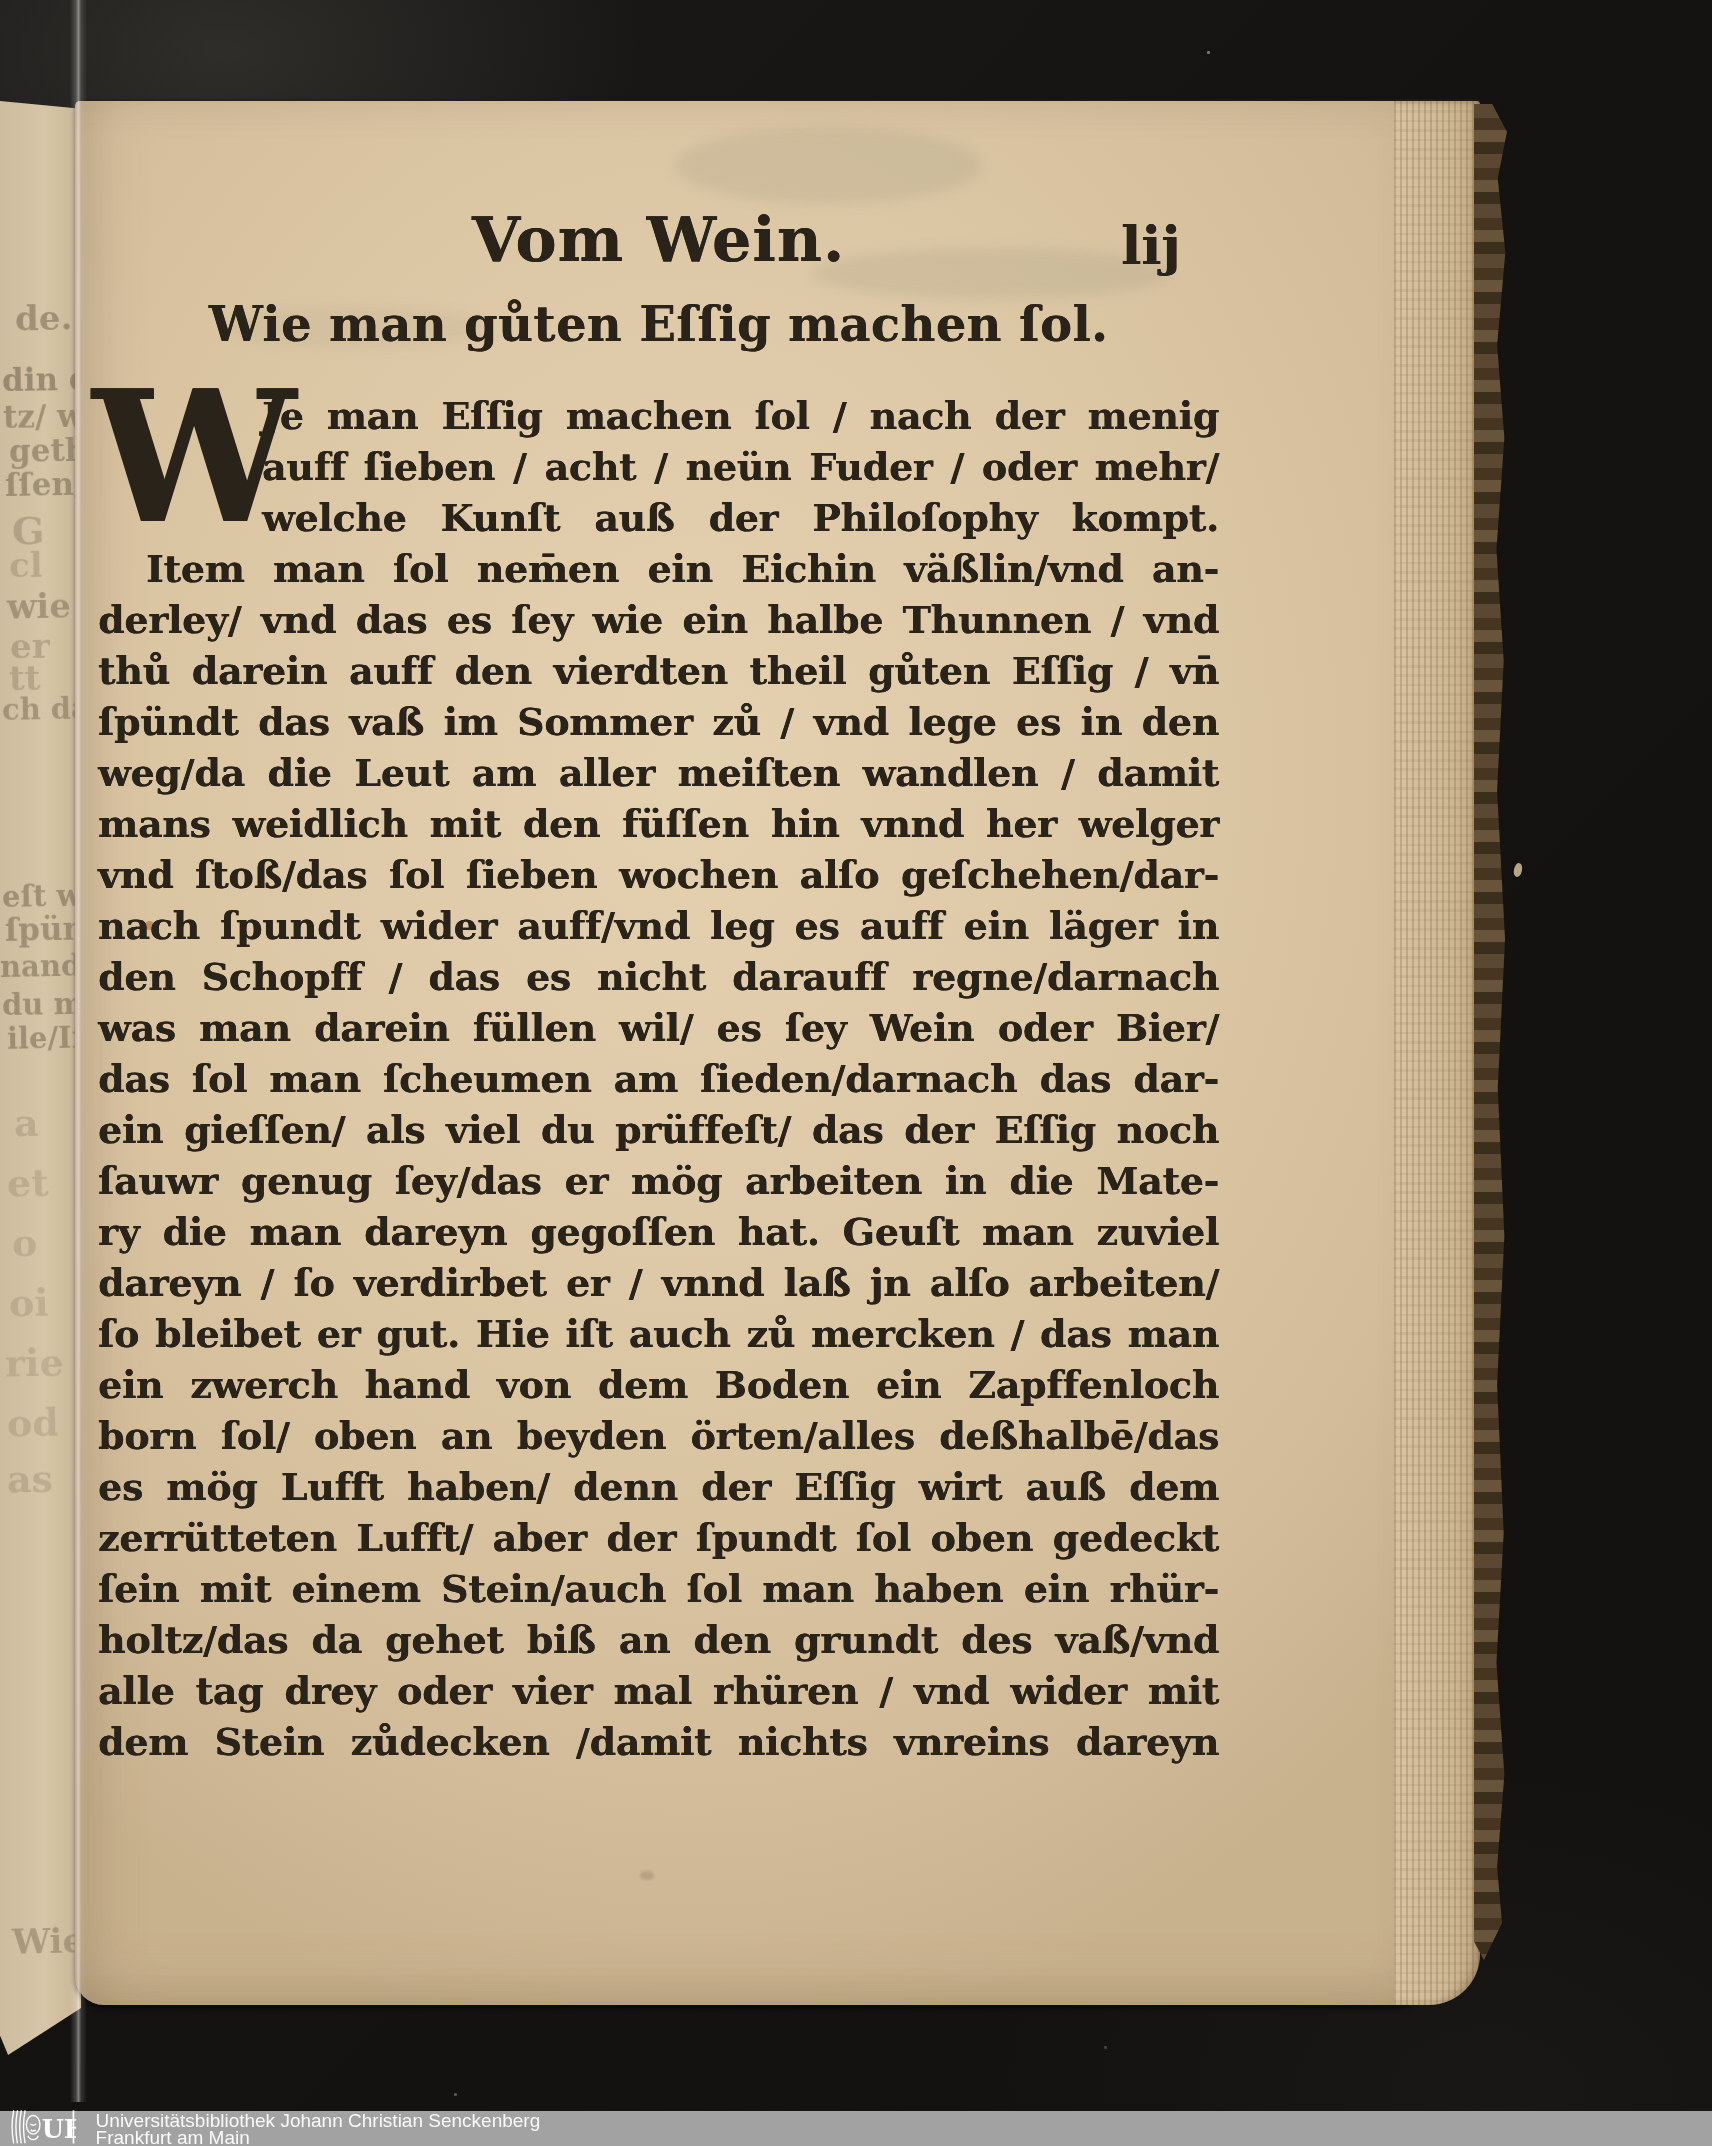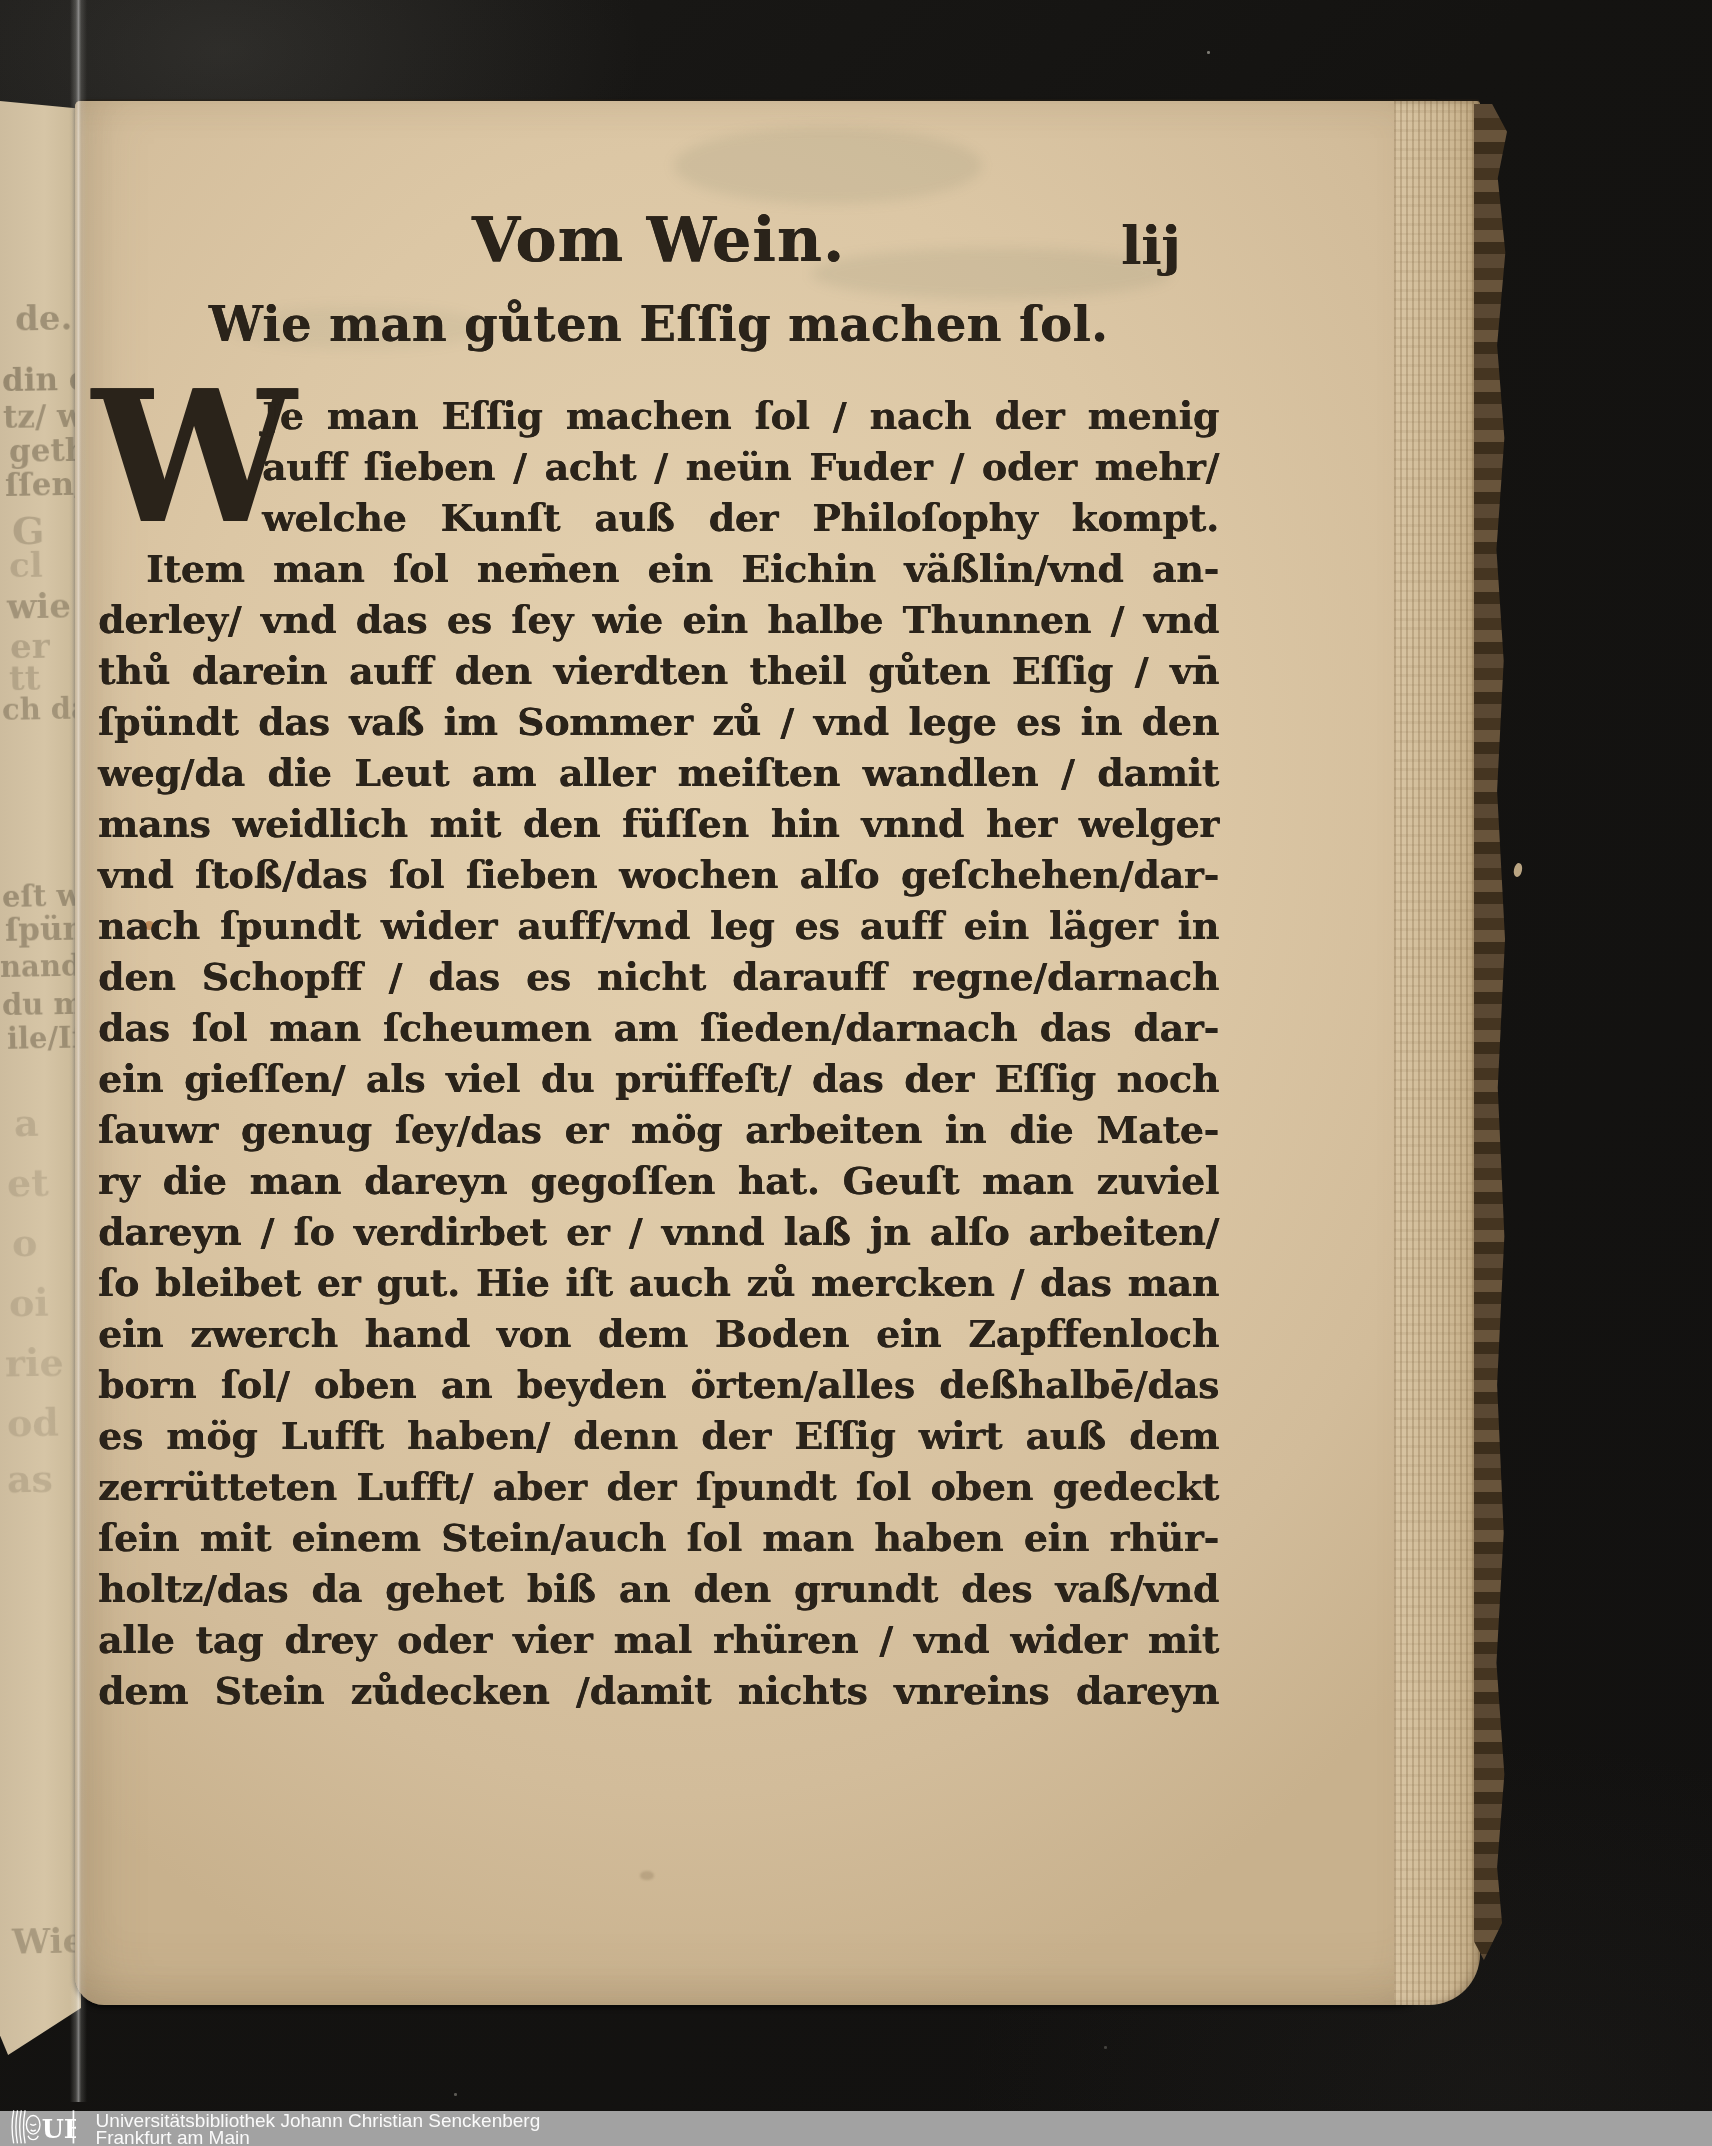--- a/index.html
+++ b/index.html
@@ -158,20 +158,21 @@
         <div class="line">welche Kunſt auß der Philoſophy kompt.</div>
         <div class="line">Item man ſol nem̄en ein Eichin väßlin/vnd an-</div>
         <div class="line">derley/ vnd das es ſey wie ein halbe Thunnen / vnd</div>
         <div class="line">thů darein auff den vierdten theil gůten Eſſig / vn̄</div>
         <div class="line">ſpündt das vaß im Sommer zů / vnd lege es in den</div>
         <div class="line">weg/da die Leut am aller meiſten wandlen / damit</div>
         <div class="line">mans weidlich mit den füſſen hin vnnd her welger</div>
         <div class="line">vnd ſtoß/das ſol ſieben wochen alſo geſchehen/dar-</div>
         <div class="line">nach ſpundt wider auff/vnd leg es auff ein läger in</div>
         <div class="line">den Schopff / das es nicht darauff regne/darnach</div>
+        <div class="line">was man darein füllen wil/ es ſey Wein oder Bier/</div>
         <div class="line">das ſol man ſcheumen am ſieden/darnach das dar-</div>
         <div class="line">ein gieſſen/ als viel du prüffeſt/ das der Eſſig noch</div>
         <div class="line">ſauwr genug ſey/das er mög arbeiten in die Mate-</div>
         <div class="line">ry die man dareyn gegoſſen hat. Geuſt man zuviel</div>
         <div class="line">dareyn / ſo verdirbet er / vnnd laß jn alſo arbeiten/</div>
         <div class="line">ſo bleibet er gut. Hie iſt auch zů mercken / das man</div>
         <div class="line">ein zwerch hand von dem Boden ein Zapffenloch</div>
         <div class="line">born ſol/ oben an beyden örten/alles deßhalbē/das</div>
         <div class="line">es mög Lufft haben/ denn der Eſſig wirt auß dem</div>
         <div class="line">zerrütteten Lufft/ aber der ſpundt ſol oben gedeckt</div>

